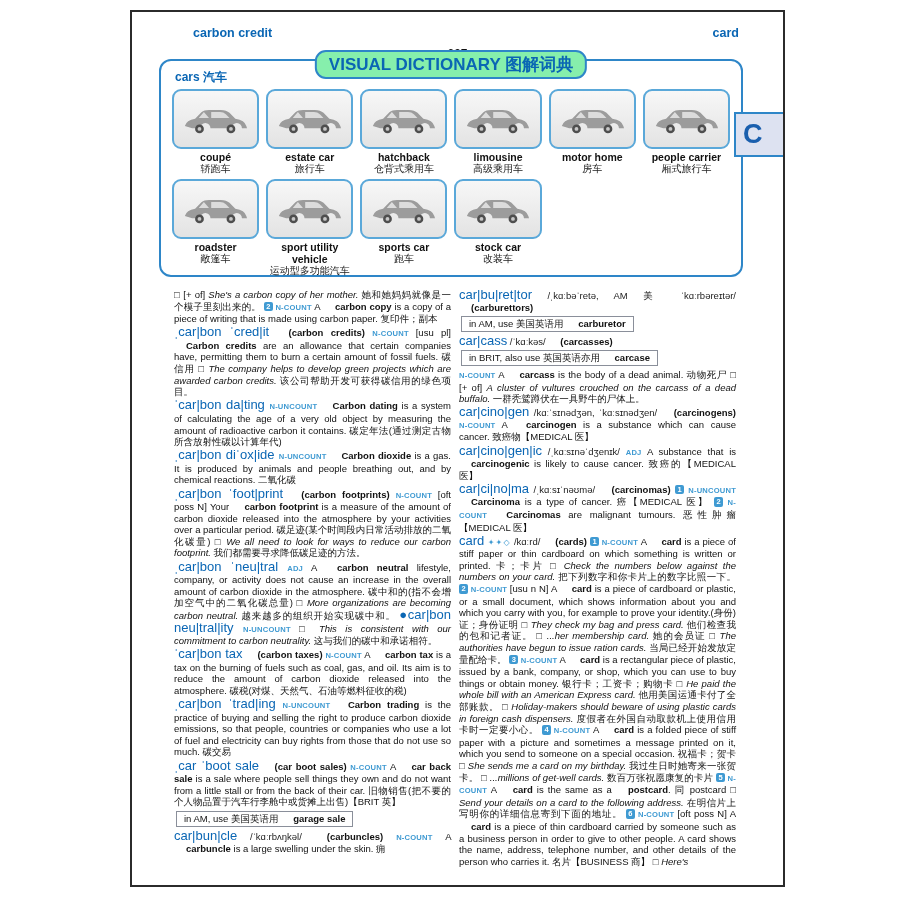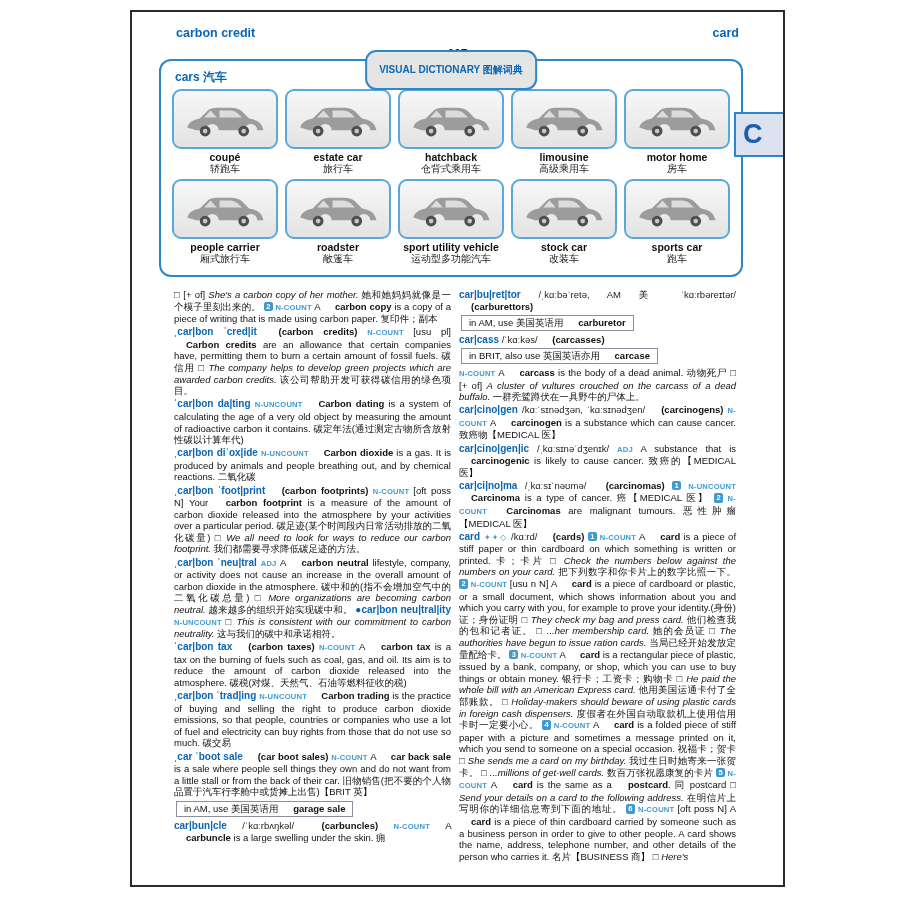--- a/index.html
+++ b/index.html
@@ -2,51 +2,51 @@
 <html><head>
 <meta charset="utf-8">
 <style>
   html,body{margin:0;padding:0;width:900px;height:900px;background:#fff;
     font-family:"Liberation Sans","DejaVu Sans",sans-serif;}
   #page{position:absolute;left:130px;top:10px;width:655px;height:877px;
     background:#fff;border:2px solid #2b2b2b;box-sizing:border-box;}
   
   #hdr{position:absolute;top:14px;left:0;width:100%;height:18px;}
   .guide{position:absolute;top:0;font-size:12.5px;font-weight:bold;color:#0a66b4;}
-  .guide.left{left:44px;text-align:right;} .guide.right{right:44px;}
+  .guide.left{left:61px;text-align:right;} .guide.right{right:44px;}
   #pgnum{position:absolute;top:1px;left:0;width:100%;text-align:center;
     font-size:12px;color:#111;margin-top:20px;}
   
   #vdbox{position:absolute;left:27px;top:47px;width:584px;height:218px;
     border:2px solid #2e86c8;border-radius:12px;background:#fff;box-sizing:border-box;}
   #vdtitle{position:absolute;top:-11px;left:50%;transform:translateX(-50%);
-    background:#e5e5e5;border:2px solid #2e86c8;border-radius:11px;padding:11px 12px;
-    font-size:10px;font-weight:bold;color:#0a66b4;white-space:nowrap;}
+    background:#86efac;border:2px solid #2e86c8;border-radius:11px;padding:1px 12px;
+    font-size:17px;font-weight:bold;color:#0a66b4;white-space:nowrap;}
   #vdlabel{margin:8px 0 3px 14px;font-size:12px;font-weight:bold;color:#0a66b4;}
-  #cars-grid{display:grid;grid-template-columns:repeat(5,1fr);
+  #cars-grid{display:grid;grid-template-columns:repeat(6,1fr);
     gap:4px 7px;padding:0 11px;}
   .car-card{text-align:center;}
   .car-img{height:60px;border:2px solid #5aa8d9;border-radius:9px;
     background:linear-gradient(#f7f7f7,#e3e3e3);box-sizing:border-box;
     display:flex;align-items:center;justify-content:center;overflow:hidden;}
   .car-img svg{width:88%;height:80%;}
   .car-name{font-size:10.5px;font-weight:bold;color:#111;margin-top:2px;line-height:12px;}
   .car-zh{font-size:10px;color:#222;line-height:12px;}
   
   #tab-c{position:absolute;right:0;top:100px;width:49px;height:45px;
     background:#dde2f1;border:2px solid #2e86c8;border-right:none;box-sizing:border-box;
     font-size:27px;font-weight:bold;color:#1a5fae;line-height:41px;padding-left:7px;}
   
   .col{position:absolute;top:277px;width:277px;font-size:9.5px;line-height:11.6px;
     color:#111;text-align:justify;}
   #col-left{left:42px;} #col-right{left:327px;}
   .entry-para{margin:0 0 1.5px 0;}
   .usage-box{display:table;border:1px solid #8a8f9a;padding:1px 7px;margin:3px 0 3px 2px;
     font-size:9.5px;}
-  .seg-hw{color:#0a66b4;font-weight:bold;font-size:10px;}
+  .seg-hw{color:#0a66b4;font-weight:normal;font-size:13px;}
   .seg-ph{color:#222;}
   .seg-b{font-weight:bold;padding-left:12px;}
   .seg-i{font-style:italic;}
   .seg-lb{color:#3f9ad2;font-weight:bold;font-size:7.6px;letter-spacing:.2px;}
   .seg-n{display:inline-block;background:#3f9ad2;color:#fff;font-weight:bold;
     font-size:7.5px;line-height:9.5px;padding:0 2.5px;border-radius:2px;
     vertical-align:1px;}
   .seg-fq{color:#3f9ad2;font-size:8px;letter-spacing:1px;}
 </style>
 </head>
@@ -179,36 +179,36 @@
           <div class="car-img">
             <svg viewBox="0 0 100 46" xmlns="http://www.w3.org/2000/svg">
               <path d="M8 32 q2-8 14-10 l9-9 q3-3 10-3 h16 q8 0 12 4 l8 8 q13 2 15 10 l1 3 h-7 a7 7 0 0 0 -14 0 h-29 a7 7 0 0 0 -14 0 h-11 z" fill="#9c9c9c"></path>
               <path d="M34 13 l-7 8 h14 z M44 13 h12 q5 0 8 3 l5 5 h-25 z" fill="#dcdcdc"></path>
               <circle cx="28" cy="36" r="6" fill="#4e4e4e"></circle>
               <circle cx="28" cy="36" r="2.6" fill="#c8c8c8"></circle>
               <circle cx="71" cy="36" r="6" fill="#4e4e4e"></circle>
               <circle cx="71" cy="36" r="2.6" fill="#c8c8c8"></circle>
             </svg>
           </div>
+          <div class="car-name">sports car</div>
+          <div class="car-zh">跑车</div>
+        </div>
+        <div class="car-card">
+          <div class="car-img">
+            <svg viewBox="0 0 100 46" xmlns="http://www.w3.org/2000/svg">
+              <path d="M8 32 q2-8 14-10 l9-9 q3-3 10-3 h16 q8 0 12 4 l8 8 q13 2 15 10 l1 3 h-7 a7 7 0 0 0 -14 0 h-29 a7 7 0 0 0 -14 0 h-11 z" fill="#9c9c9c"></path>
+              <path d="M34 13 l-7 8 h14 z M44 13 h12 q5 0 8 3 l5 5 h-25 z" fill="#dcdcdc"></path>
+              <circle cx="28" cy="36" r="6" fill="#4e4e4e"></circle>
+              <circle cx="28" cy="36" r="2.6" fill="#c8c8c8"></circle>
+              <circle cx="71" cy="36" r="6" fill="#4e4e4e"></circle>
+              <circle cx="71" cy="36" r="2.6" fill="#c8c8c8"></circle>
+            </svg>
+          </div>
           <div class="car-name">stock car</div>
           <div class="car-zh">改装车</div>
-        </div>
-        <div class="car-card">
-          <div class="car-img">
-            <svg viewBox="0 0 100 46" xmlns="http://www.w3.org/2000/svg">
-              <path d="M8 32 q2-8 14-10 l9-9 q3-3 10-3 h16 q8 0 12 4 l8 8 q13 2 15 10 l1 3 h-7 a7 7 0 0 0 -14 0 h-29 a7 7 0 0 0 -14 0 h-11 z" fill="#9c9c9c"></path>
-              <path d="M34 13 l-7 8 h14 z M44 13 h12 q5 0 8 3 l5 5 h-25 z" fill="#dcdcdc"></path>
-              <circle cx="28" cy="36" r="6" fill="#4e4e4e"></circle>
-              <circle cx="28" cy="36" r="2.6" fill="#c8c8c8"></circle>
-              <circle cx="71" cy="36" r="6" fill="#4e4e4e"></circle>
-              <circle cx="71" cy="36" r="2.6" fill="#c8c8c8"></circle>
-            </svg>
-          </div>
-          <div class="car-name">sports car</div>
-          <div class="car-zh">跑车</div>
         </div>
       </div>
   </div>
 
   <div id="tab-c">C</div>
 
   <div class="col" id="col-left">
       <p class="entry-para"><span class="seg-t">□ [+ of] </span><span class="seg-i">She's a carbon copy of her mother.</span><span class="seg-t"> 她和她妈妈就像是一个模子里刻出来的。 </span><span class="seg-n">2</span><span class="seg-lb"> N-COUNT </span><span class="seg-t">A </span><span class="seg-b">carbon copy</span><span class="seg-t"> is a copy of a piece of writing that is made using carbon paper. 复印件；副本</span></p>
       <p class="entry-para"><span class="seg-hw">ˌcar|bon ˈcred|it</span><span class="seg-b"> (carbon credits) </span><span class="seg-lb">N-COUNT </span><span class="seg-t">[usu pl] </span><span class="seg-b">Carbon credits</span><span class="seg-t"> are an allowance that certain companies have, permitting them to burn a certain amount of fossil fuels. 碳信用 □ </span><span class="seg-i">The company helps to develop green projects which are awarded carbon credits.</span><span class="seg-t"> 该公司帮助开发可获得碳信用的绿色项目。</span></p>
       <p class="entry-para"><span class="seg-hw">ˈcar|bon da|ting </span><span class="seg-lb">N-UNCOUNT </span><span class="seg-b">Carbon dating</span><span class="seg-t"> is a system of calculating the age of a very old object by measuring the amount of radioactive carbon it contains. 碳定年法(通过测定古物所含放射性碳以计算年代)</span></p>

